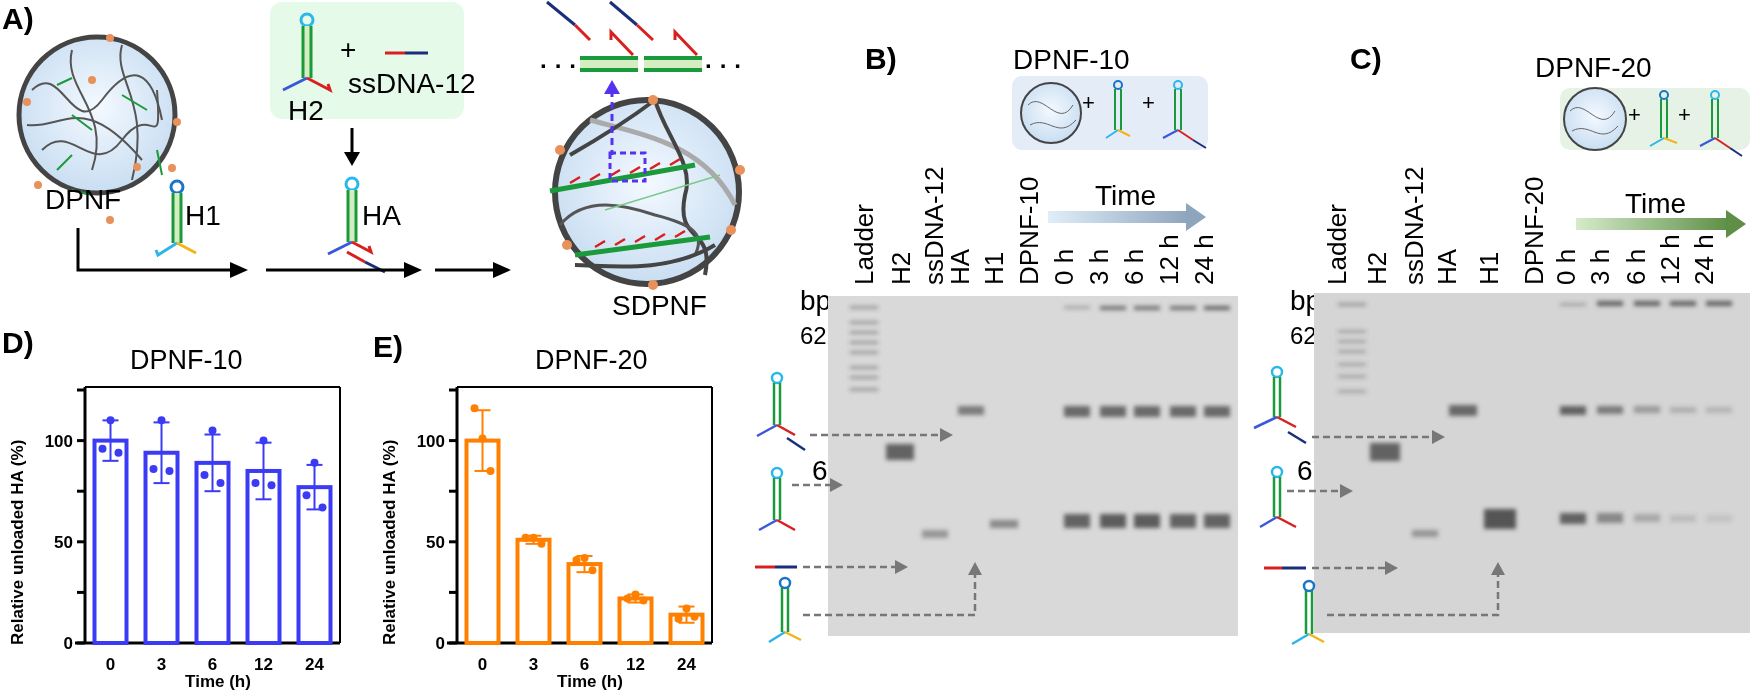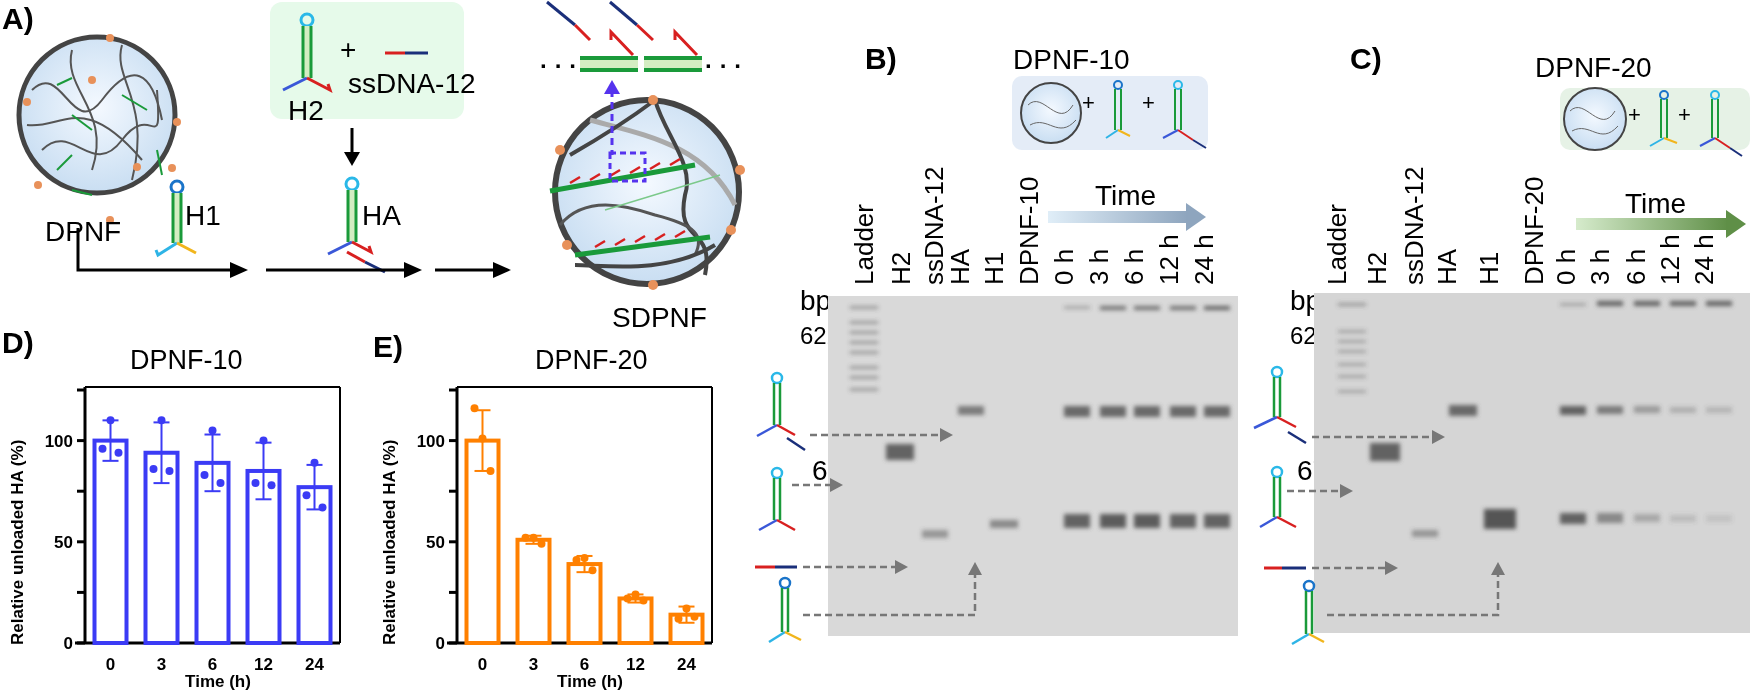--- a/index.html
+++ b/index.html
@@ -41,21 +41,21 @@
       <circle cx="98" cy="8" r="4"></circle>
         <circle cx="80" cy="50" r="4"></circle>
         <circle cx="15" cy="72" r="4"></circle>
       <circle cx="165" cy="92" r="4"></circle>
         <circle cx="160" cy="138" r="4"></circle>
         <circle cx="26" cy="155" r="4"></circle>
       <circle cx="125" cy="137" r="4"></circle>
         <circle cx="98" cy="190" r="4"></circle>
     </g>
   </svg>
-  <div class="abs txt" style="left:45px;top:216px;">DPNF</div>
+  <div class="abs txt" style="left:45px;top:184px;">DPNF</div>
 
   <svg style="left:150px;top:175px;" width="60" height="85">
     <circle cx="27" cy="12" r="6" fill="none" stroke="#1a74c9" stroke-width="3"></circle>
     <rect x="22" y="18" width="10" height="50" fill="#d4edc2"></rect>
     <line x1="23" y1="18" x2="23" y2="68" stroke="#1a9a3a" stroke-width="3"></line>
     <line x1="31" y1="18" x2="31" y2="68" stroke="#1a9a3a" stroke-width="3"></line>
     <polyline points="27,68 8,80 6,75" stroke="#2eb4e6" stroke-width="3" fill="none"></polyline>
     <line x1="27" y1="68" x2="46" y2="78" stroke="#f1b51c" stroke-width="3"></line>
   </svg>
   <div class="abs txt" style="left:185px;top:200px;">H1</div>
@@ -137,21 +137,21 @@
         <circle cx="195" cy="75" r="5"></circle>
       <circle cx="186" cy="135" r="5"></circle>
         <circle cx="22" cy="150" r="5"></circle>
         <circle cx="108" cy="190" r="5"></circle>
       </g>
   </svg>
   <svg style="left:602px;top:80px;" width="20" height="80">
     <line x1="10" y1="10" x2="10" y2="75" stroke="#5533ee" stroke-width="3" stroke-dasharray="7,5"></line>
     <polygon points="2,14 18,14 10,0" fill="#5533ee"></polygon>
   </svg>
-  <div class="abs txt" style="left:612px;top:302px;text-align:center;">SDPNF</div>
+  <div class="abs txt" style="left:612px;top:290px;text-align:center;">SDPNF</div>
 
   <svg style="left:545px;top:0px;" width="215" height="75">
     <rect x="35" y="57" width="58" height="14" fill="#d4edc2"></rect>
     <rect x="35" y="56" width="58" height="4" fill="#1a9a3a"></rect>
       <rect x="35" y="68" width="58" height="4" fill="#1a9a3a"></rect>
     <rect x="99" y="57" width="58" height="14" fill="#d4edc2"></rect>
     <rect x="99" y="56" width="58" height="4" fill="#1a9a3a"></rect>
       <rect x="99" y="68" width="58" height="4" fill="#1a9a3a"></rect>
     <line x1="2" y1="2" x2="30" y2="25" stroke="#1a2f7a" stroke-width="3"></line>
       <line x1="30" y1="25" x2="45" y2="40" stroke="#d82020" stroke-width="3"></line>

